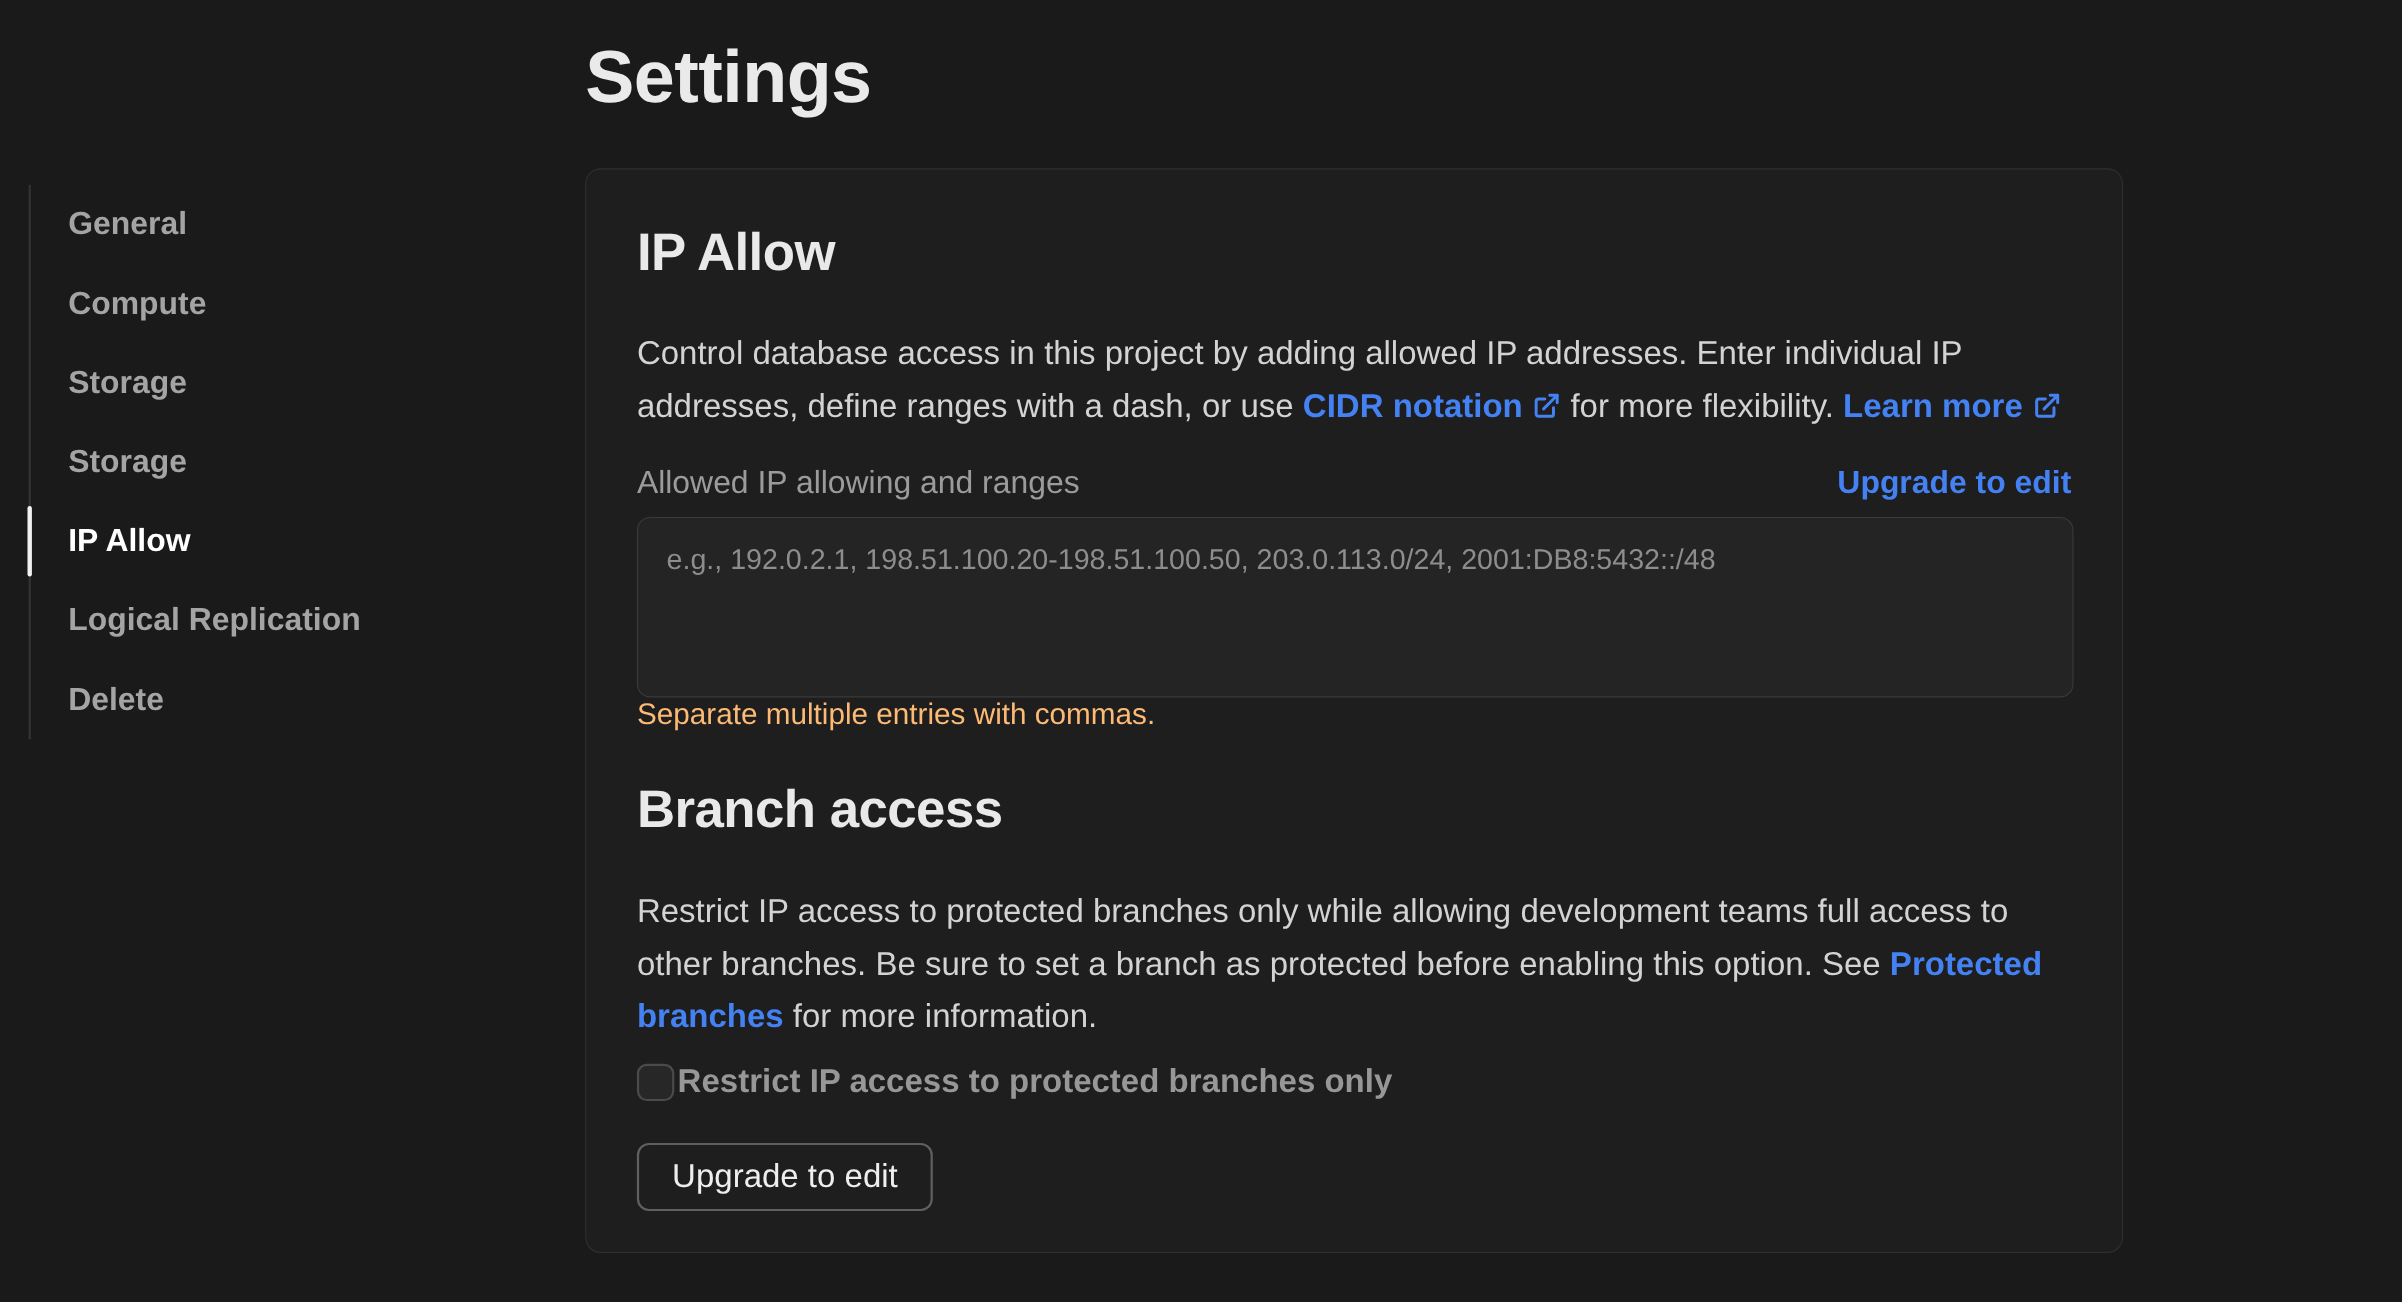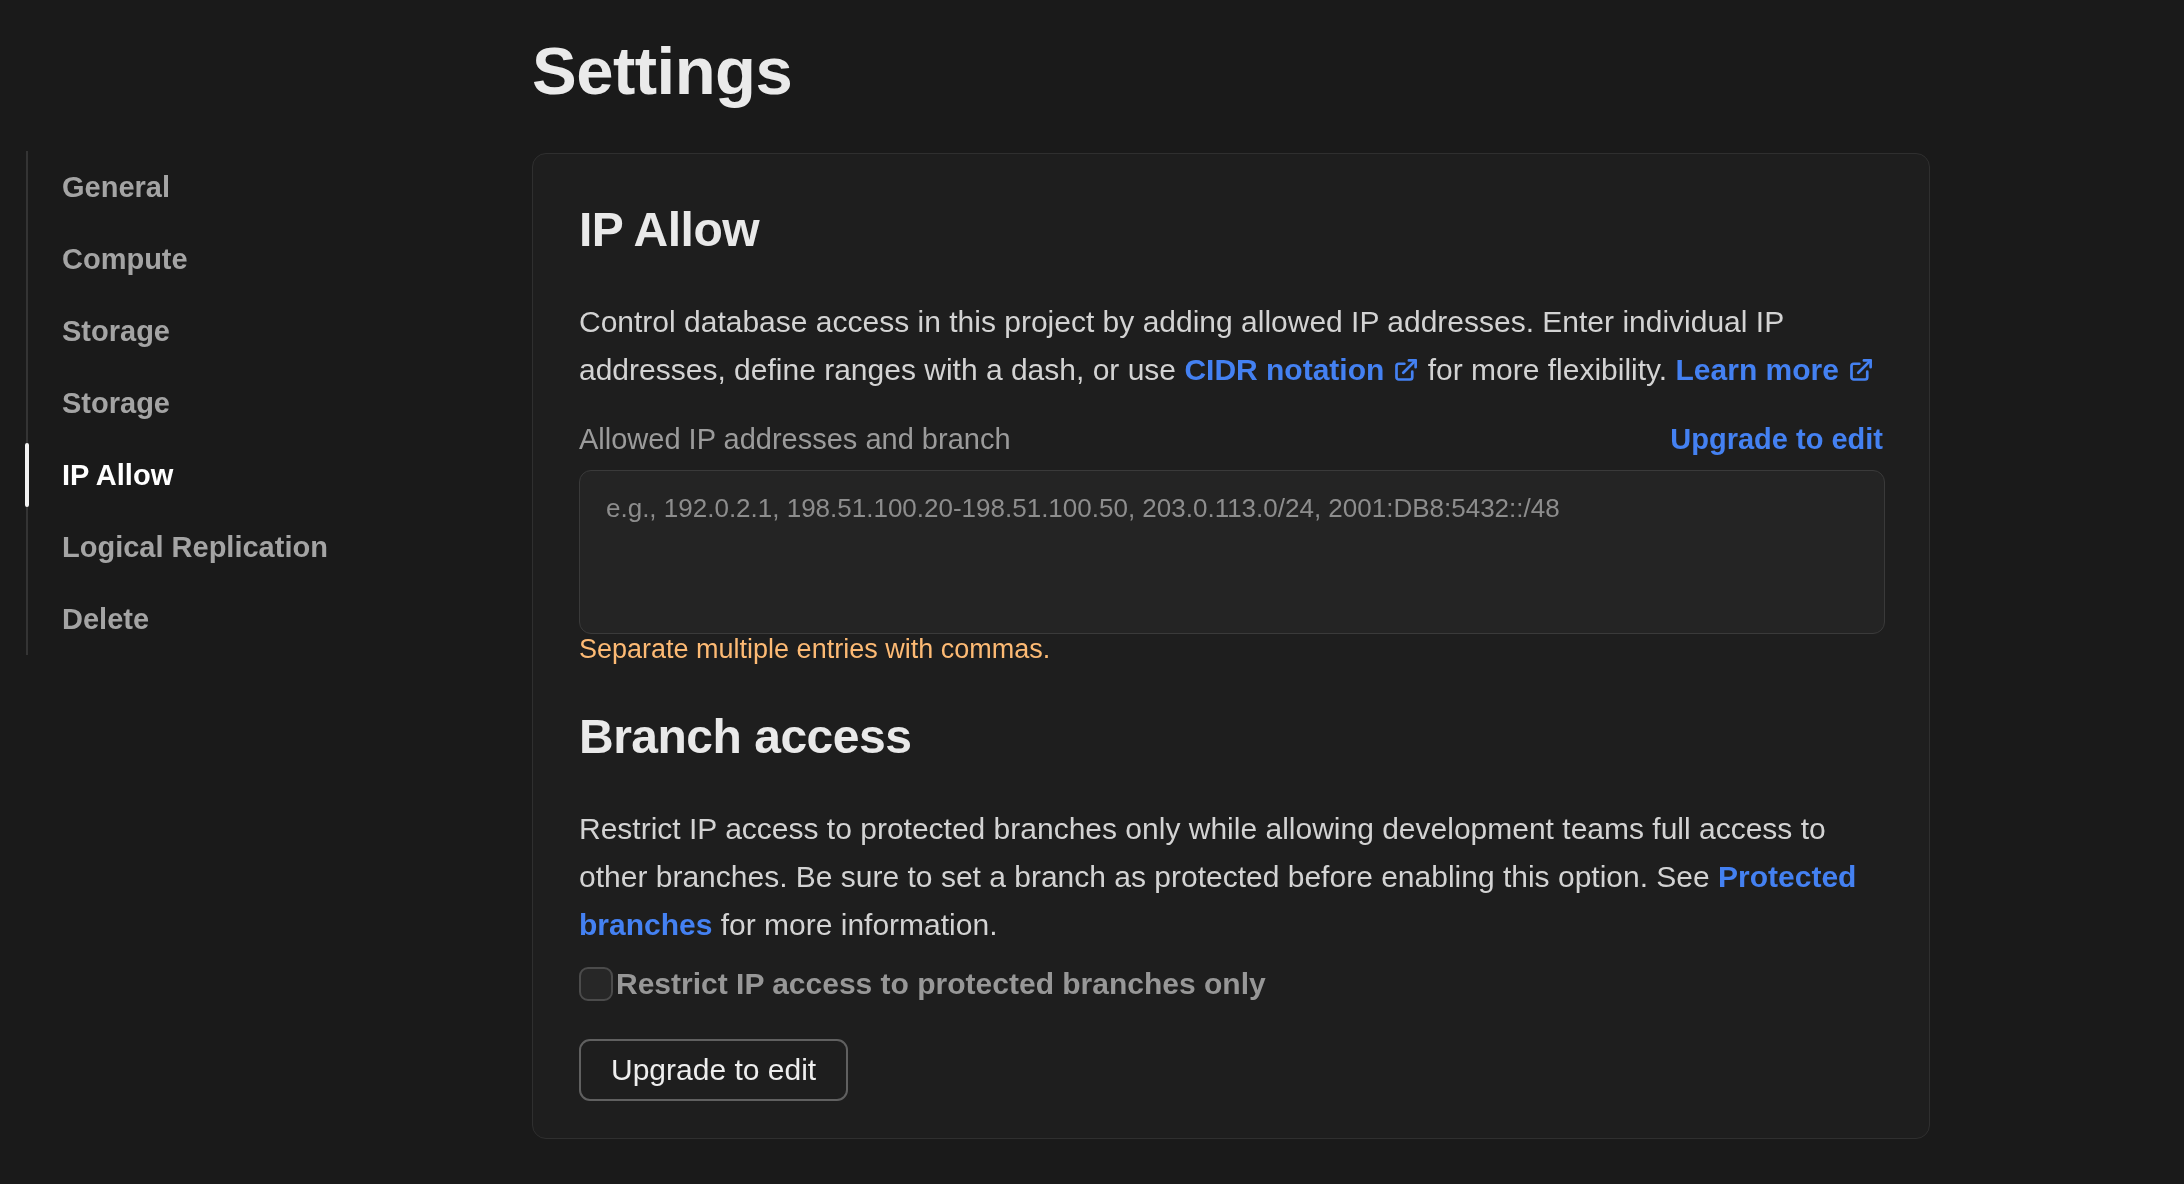--- a/index.html
+++ b/index.html
@@ -15,21 +15,21 @@
   
   .page-title {
     position: absolute;
     left: 532px; top: 32px;
     font-size: 67px; font-weight: 700;
     letter-spacing: -0.5px;
     color: #eaeaea;
   }
 
   
-  .sidebar { position: absolute; left: 26px; top: 151px; width: 420px; }
+  .sidebar { position: absolute; left: 26px; top: 168px; width: 420px; }
   .sidebar ul {
     list-style: none;
     border-left: 2px solid #343434;
   }
   .nav-item {
     position: relative;
     height: 72px;
     display: flex; align-items: center;
     padding-left: 34px;
     font-size: 29px; font-weight: 600;
@@ -176,21 +176,21 @@
               <polyline points="15 3 21 3 21 9"></polyline>
               <line x1="10" y1="14" x2="21" y2="3"></line>
             </svg></a><span> for more flexibility. </span><a class="inline-link"><span>Learn more</span><svg class="ext-icon" width="27" height="27" viewBox="0 0 24 24" fill="none" stroke-width="2.4" stroke-linecap="round" stroke-linejoin="round">
               <path d="M18 13v5a2 2 0 0 1-2 2H6a2 2 0 0 1-2-2V8a2 2 0 0 1 2-2h5"></path>
               <polyline points="15 3 21 3 21 9"></polyline>
               <line x1="10" y1="14" x2="21" y2="3"></line>
             </svg></a>
       </p>
 
       <div class="field-row">
-        <span class="field-label">Allowed IP addresses and branch</span>
+        <span class="field-label">Allowed IP allowing and ranges</span>
         <a class="upgrade-link">Upgrade to edit</a>
       </div>
 
       <textarea class="ip-textarea" spellcheck="false" placeholder="e.g., 192.0.2.1, 198.51.100.20-198.51.100.50, 203.0.113.0/24, 2001:DB8:5432::/48" style=""></textarea>
 
       <div class="helper-text">Separate multiple entries with commas.</div>
     </section>
 
     <section>
       <h2 class="section-heading branch-heading">Branch access</h2>

